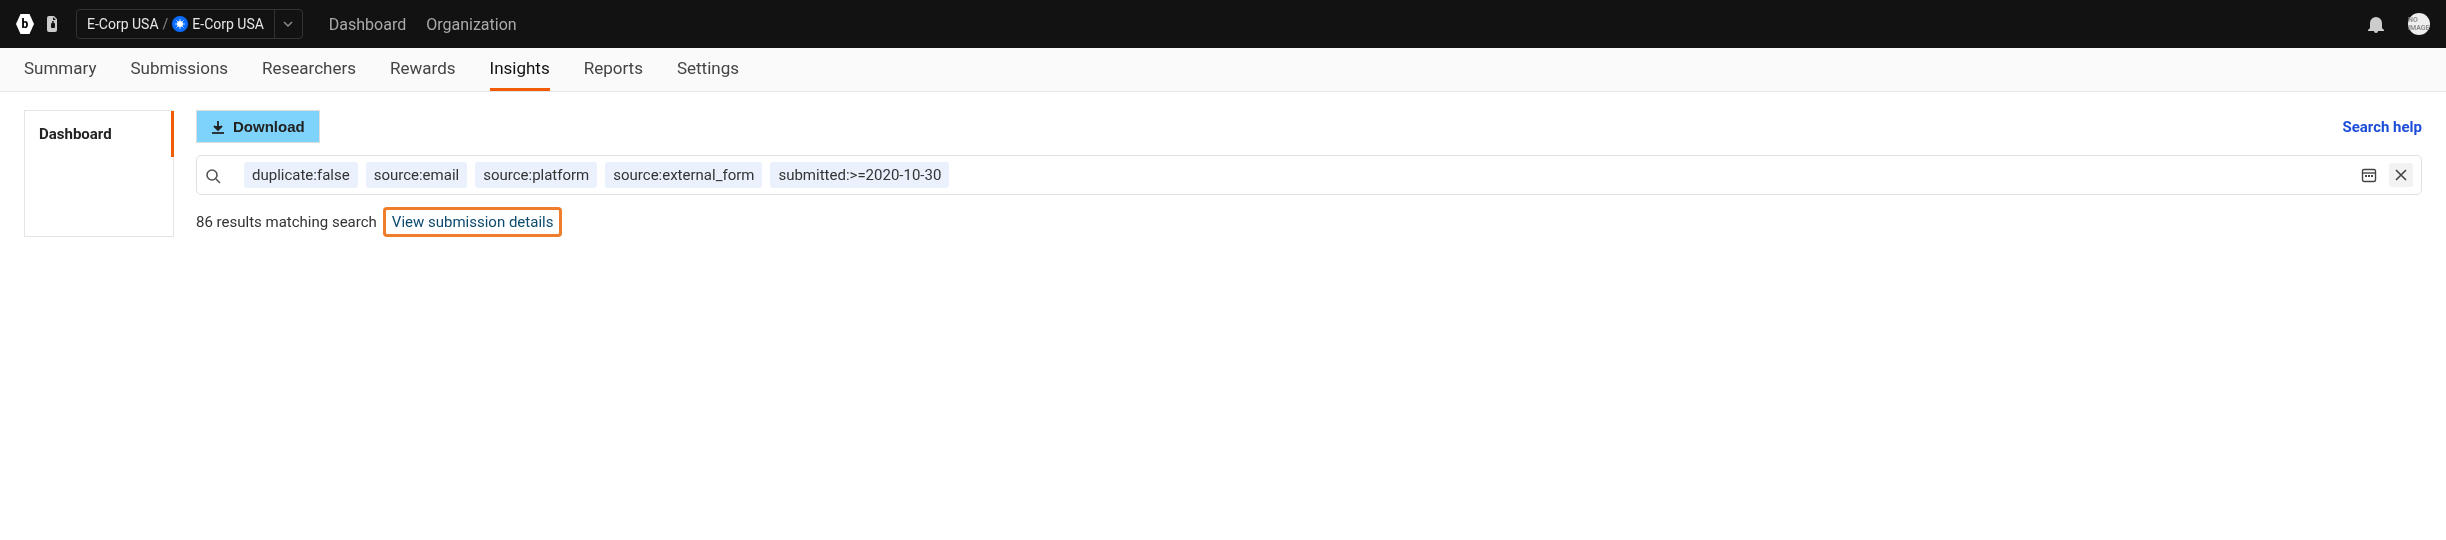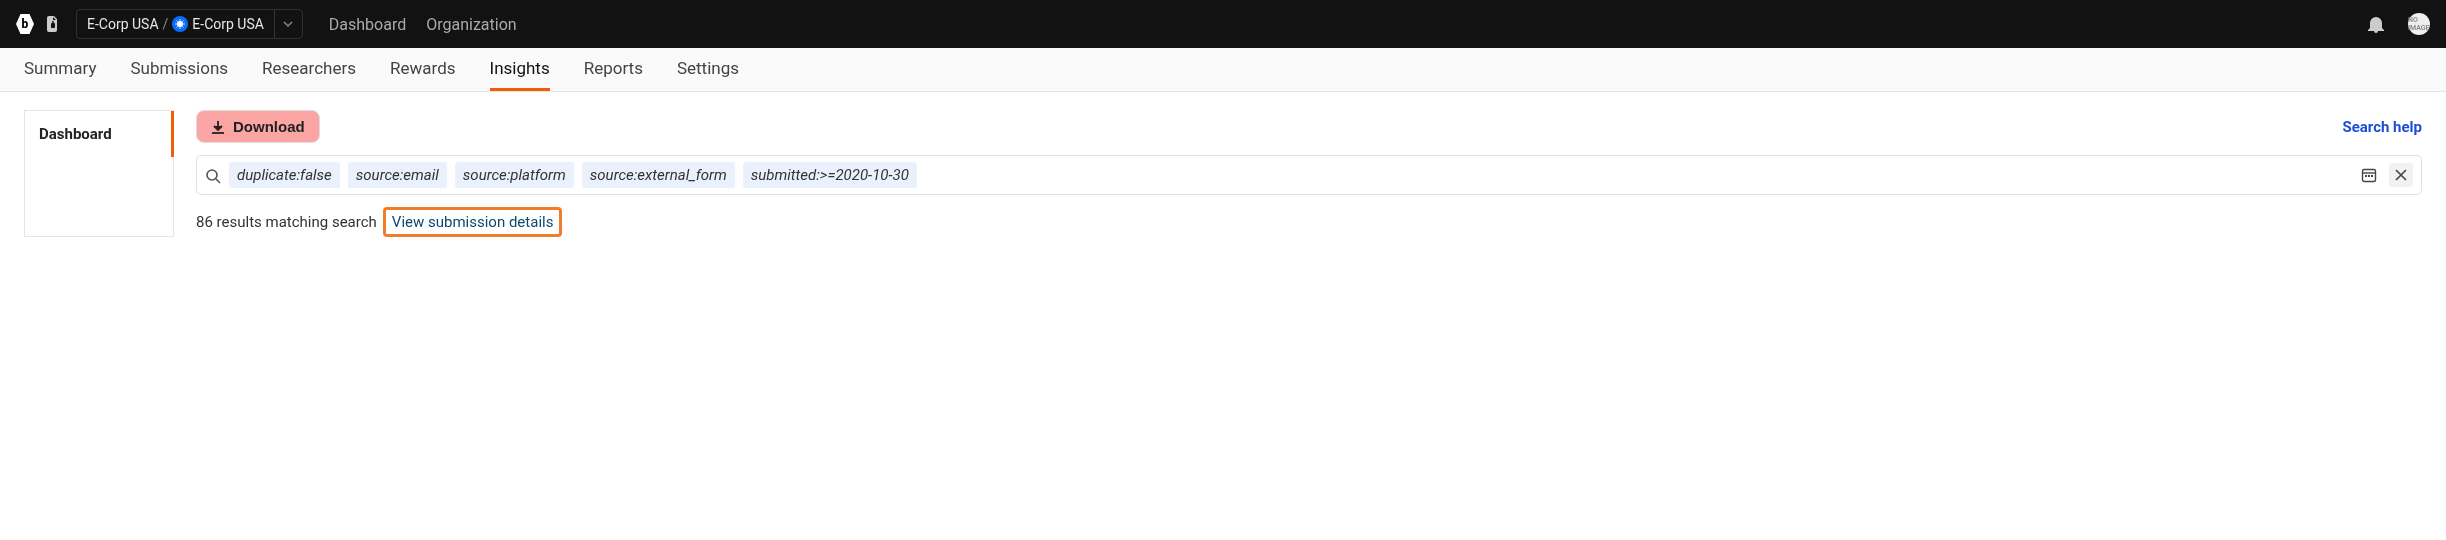--- a/index.html
+++ b/index.html
@@ -119,30 +119,30 @@
     content:''; position:absolute; right:-1px; top:0; bottom:0; width:3px; background:#f25c05;
   }
 
   .content { flex: 1; }
 
   .toolbar-row {
     display: flex; align-items:center; justify-content: space-between; margin-bottom: 12px;
   }
   .download-btn {
     display: inline-flex; align-items:center; gap:8px;
-    background:#fca5a5; border:1px solid #ddd; border-radius:8px;
+    background:#7dd3fc; border:1px solid #ddd; border-radius:0;
     padding: 7px 14px; font-weight:700; font-size:15px; color:#222;
     cursor:pointer;
   }
   .search-help { color:#1d4ed8; font-weight:700; font-size:15px; text-decoration:none; }
 
   .searchbar {
     display:flex; align-items:center;
     border:1px solid #e0e0e0; border-radius:5px;
-    padding: 6px 8px; gap: 8px; background:#fff;font-style:italic;
+    padding: 6px 8px; gap: 23px; background:#fff;
   }
   .searchbar .chips { display:flex; gap:8px; flex-wrap:wrap; flex:1; }
   .chip {
     background:#eaf1fd; color:#333;
     padding: 4px 8px; border-radius:3px; font-size:15px;
   }
   .searchbar .right-icons { display:flex; align-items:center; gap:8px; }
   .icon-btn {
     width:24px; height:24px; display:flex; align-items:center; justify-content:center;
     color:#444; background:transparent; border:none; cursor:pointer; border-radius:3px;

